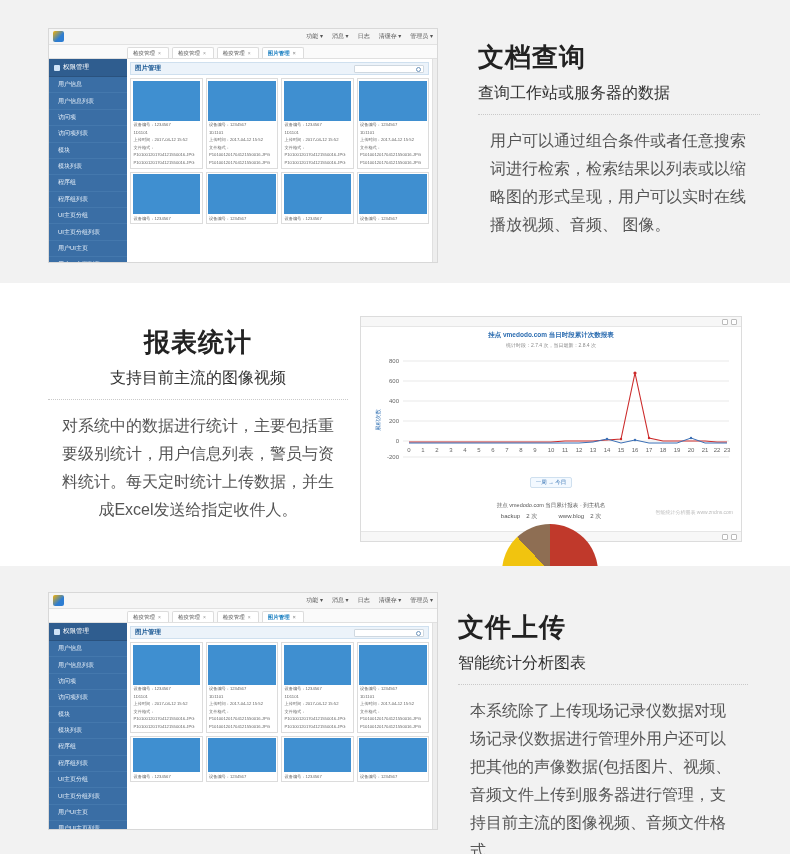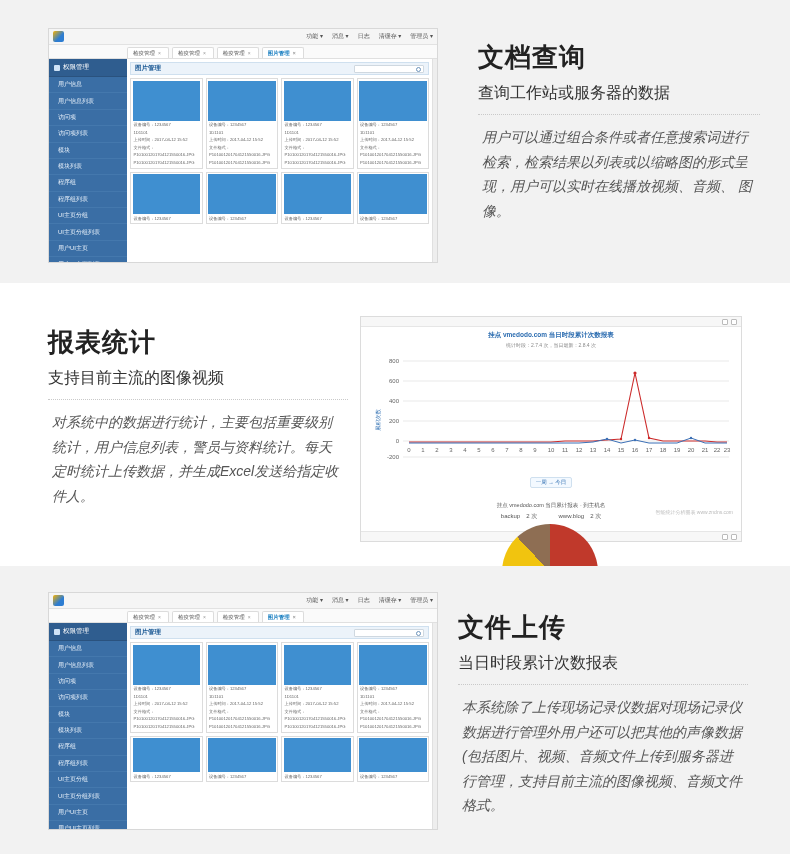--- a/index.html
+++ b/index.html
@@ -24,23 +24,22 @@
   .txt-title {
     font-size: 26px; font-weight: bold; color: #222;
     letter-spacing: 1px; margin: 0 0 8px 0;
   }
   .txt-sub {
     font-size: 16px; font-weight: normal; color: #333;
     margin: 0 0 10px 0; padding-bottom: 10px;
     border-bottom: 1px dotted #c9c9c9;
   }
   .txt-body {
-    font-size: 14px; line-height: 1.75; color: #555;
-    margin: 4px;
-    font-style: italic;
+    font-size: 16px; line-height: 1.75; color: #555;
+    margin: 12px;
   }
 
   
   .app {
     position: absolute;
     background: #ffffff;
     border: 1px solid #d8d8d8;
     overflow: hidden;
   }
   .app-top {
@@ -248,21 +247,21 @@
   </div>
 
   <div style="position:absolute; left:478px; top:40px; width:282px;">
     <h2 class="txt-title">文档查询</h2>
     <div class="txt-sub">查询工作站或服务器的数据</div>
     <p class="txt-body">用户可以通过组合条件或者任意搜索词进行检索，检索结果以列表或以缩略图的形式呈现，用户可以实时在线播放视频、音频、 图像。</p>
   </div>
 
   <div class="band white" style="top:283px; height:283px;"></div>
 
-  <div style="position:absolute; left:48px; top:325px; width:300px;">
+  <div style="position:absolute; left:48px; top:325px; width:300px;text-align:center;">
     <h2 class="txt-title">报表统计</h2>
     <div class="txt-sub">支持目前主流的图像视频</div>
     <p class="txt-body">对系统中的数据进行统计，主要包括重要级别统计，用户信息列表，警员与资料统计。每天定时统计上传数据，并生成Excel发送给指定收件人。</p>
   </div>
 
   <div class="chart-box" style="left:360px; top:316px; width:382px; height:226px;">
     <div class="chart-head">
       <span class="btn"></span>
       <span class="btn"></span>
     </div>
@@ -455,17 +454,17 @@
               <div class="meta">设备编号：1234567</div>
             </div>
         </div>
       </div>
       <div class="scrollcol"></div>
     </div>
   </div>
 
   <div style="position:absolute; left:458px; top:610px; width:290px;">
     <h2 class="txt-title">文件上传</h2>
-    <div class="txt-sub">当日时段累计次数报表</div>
+    <div class="txt-sub">智能统计分析图表</div>
     <p class="txt-body">本系统除了上传现场记录仪数据对现场记录仪数据进行管理外用户还可以把其他的声像数据(包括图片、视频、音频文件上传到服务器进行管理，支持目前主流的图像视频、音频文件格式。</p>
   </div>
 
 </div>
 
 </body></html>

